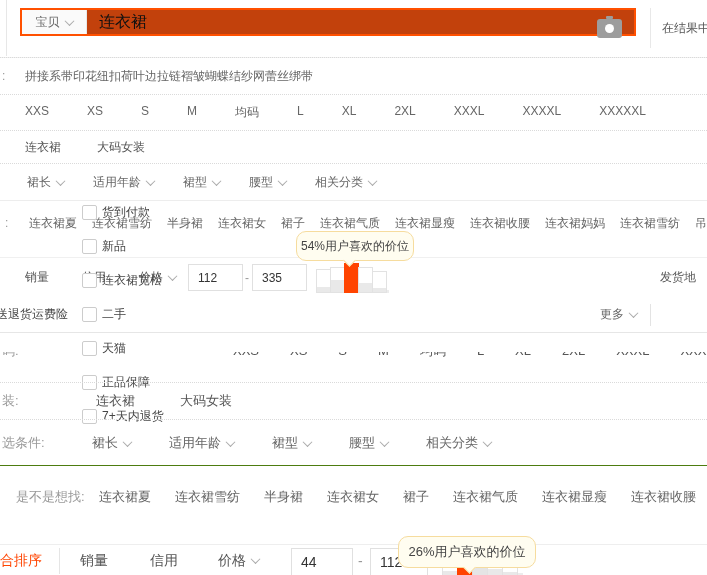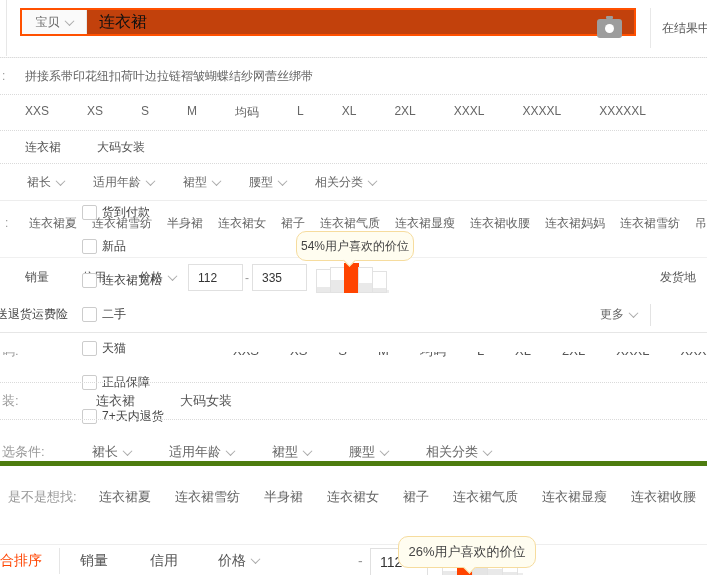--- a/index.html
+++ b/index.html
@@ -73,24 +73,24 @@
   #services .more{position:absolute;left:600px;display:inline-flex;align-items:center;gap:6px;color:#666;}
   #services .svc-div{position:absolute;left:650px;top:8px;width:1px;height:22px;background:#e3e3e3;}
 
   
   #clipped{top:352px;height:11px;overflow:hidden;font-size:13px;color:#555;}
   #clipped .inner{position:absolute;top:-13px;left:0;width:707px;height:24px;line-height:24px;}
   #clipped .cut-label{left:2px;top:0;}
   #clipped .ctags{position:absolute;left:233px;top:0;display:flex;gap:31px;}
   #catrow2{top:382px;height:38px;padding-left:96px;gap:45px;border-top:1px dotted #dadada;border-bottom:1px dotted #dadada;font-size:13px;color:#555;}
   #catrow2 .cut-label{left:2px;}
-  #condrow2{top:421px;height:45px;padding-left:92px;gap:38px;border-bottom:5px solid #4d7c0f;font-size:13px;color:#666;align-items:flex-end;}
+  #condrow2{top:421px;height:45px;padding-left:92px;gap:38px;border-bottom:1px solid #4d7c0f;font-size:13px;color:#666;}
   #condrow2 .cut-label{left:2px;}
   #related2{top:478px;height:37px;padding-left:99px;gap:24px;font-size:13px;color:#666;}
-  #related2 .cut-label{left:8px;}
+  #related2 .cut-label{left:16px;}
 
   #sortbar2{top:544px;height:31px;border-top:1px solid #eee;font-size:14px;color:#555;}
   #sortbar2 .sb2-first{position:absolute;left:0;top:0;height:31px;display:flex;align-items:center;color:#ff4400;}
   #sortbar2 .sb2-div{position:absolute;left:59px;top:3px;width:1px;height:26px;background:#e5e5e5;}
   #sortbar2 .sb2-sales{position:absolute;left:80px;top:0;height:31px;display:flex;align-items:center;}
   #sortbar2 .sb2-credit{position:absolute;left:150px;top:0;height:31px;display:flex;align-items:center;}
   #sortbar2 .sb2-price{position:absolute;left:218px;top:0;height:31px;display:flex;align-items:center;gap:6px;}
   #pmin2{left:291px;top:3px;width:62px;height:28px;font-size:14px;}
   #pmax2{left:370px;top:3px;width:58px;height:28px;font-size:14px;}
   #dash2{position:absolute;left:358px;top:0;height:31px;display:flex;align-items:center;color:#999;}
@@ -339,20 +339,21 @@
 
   <div id="sortbar2" class="row">
     <span class="sb2-first">合排序</span>
     <span class="sb2-div"></span>
     <span class="sb2-sales">销量</span>
     <span class="sb2-credit">信用</span>
     <span class="sb2-price dd">
       <span>价格</span>
       <i class="chv"></i>
     </span>
+    <div id="pmin2" class="pbox">44</div>
     <div id="dash2">-</div>
     <div id="pmax2" class="pbox">112</div>
     <div id="hist2" class="hist">
         <span class="hcell plain" style="height: 22px;">
           <i class="hbase" style="height: 4px;"></i>
         </span>
         <span class="hcell split" style="height: 30px;">
           <i class="hsplit"></i>
         </span>
         <span class="hcell gray" style="height: 27px;"></span>

